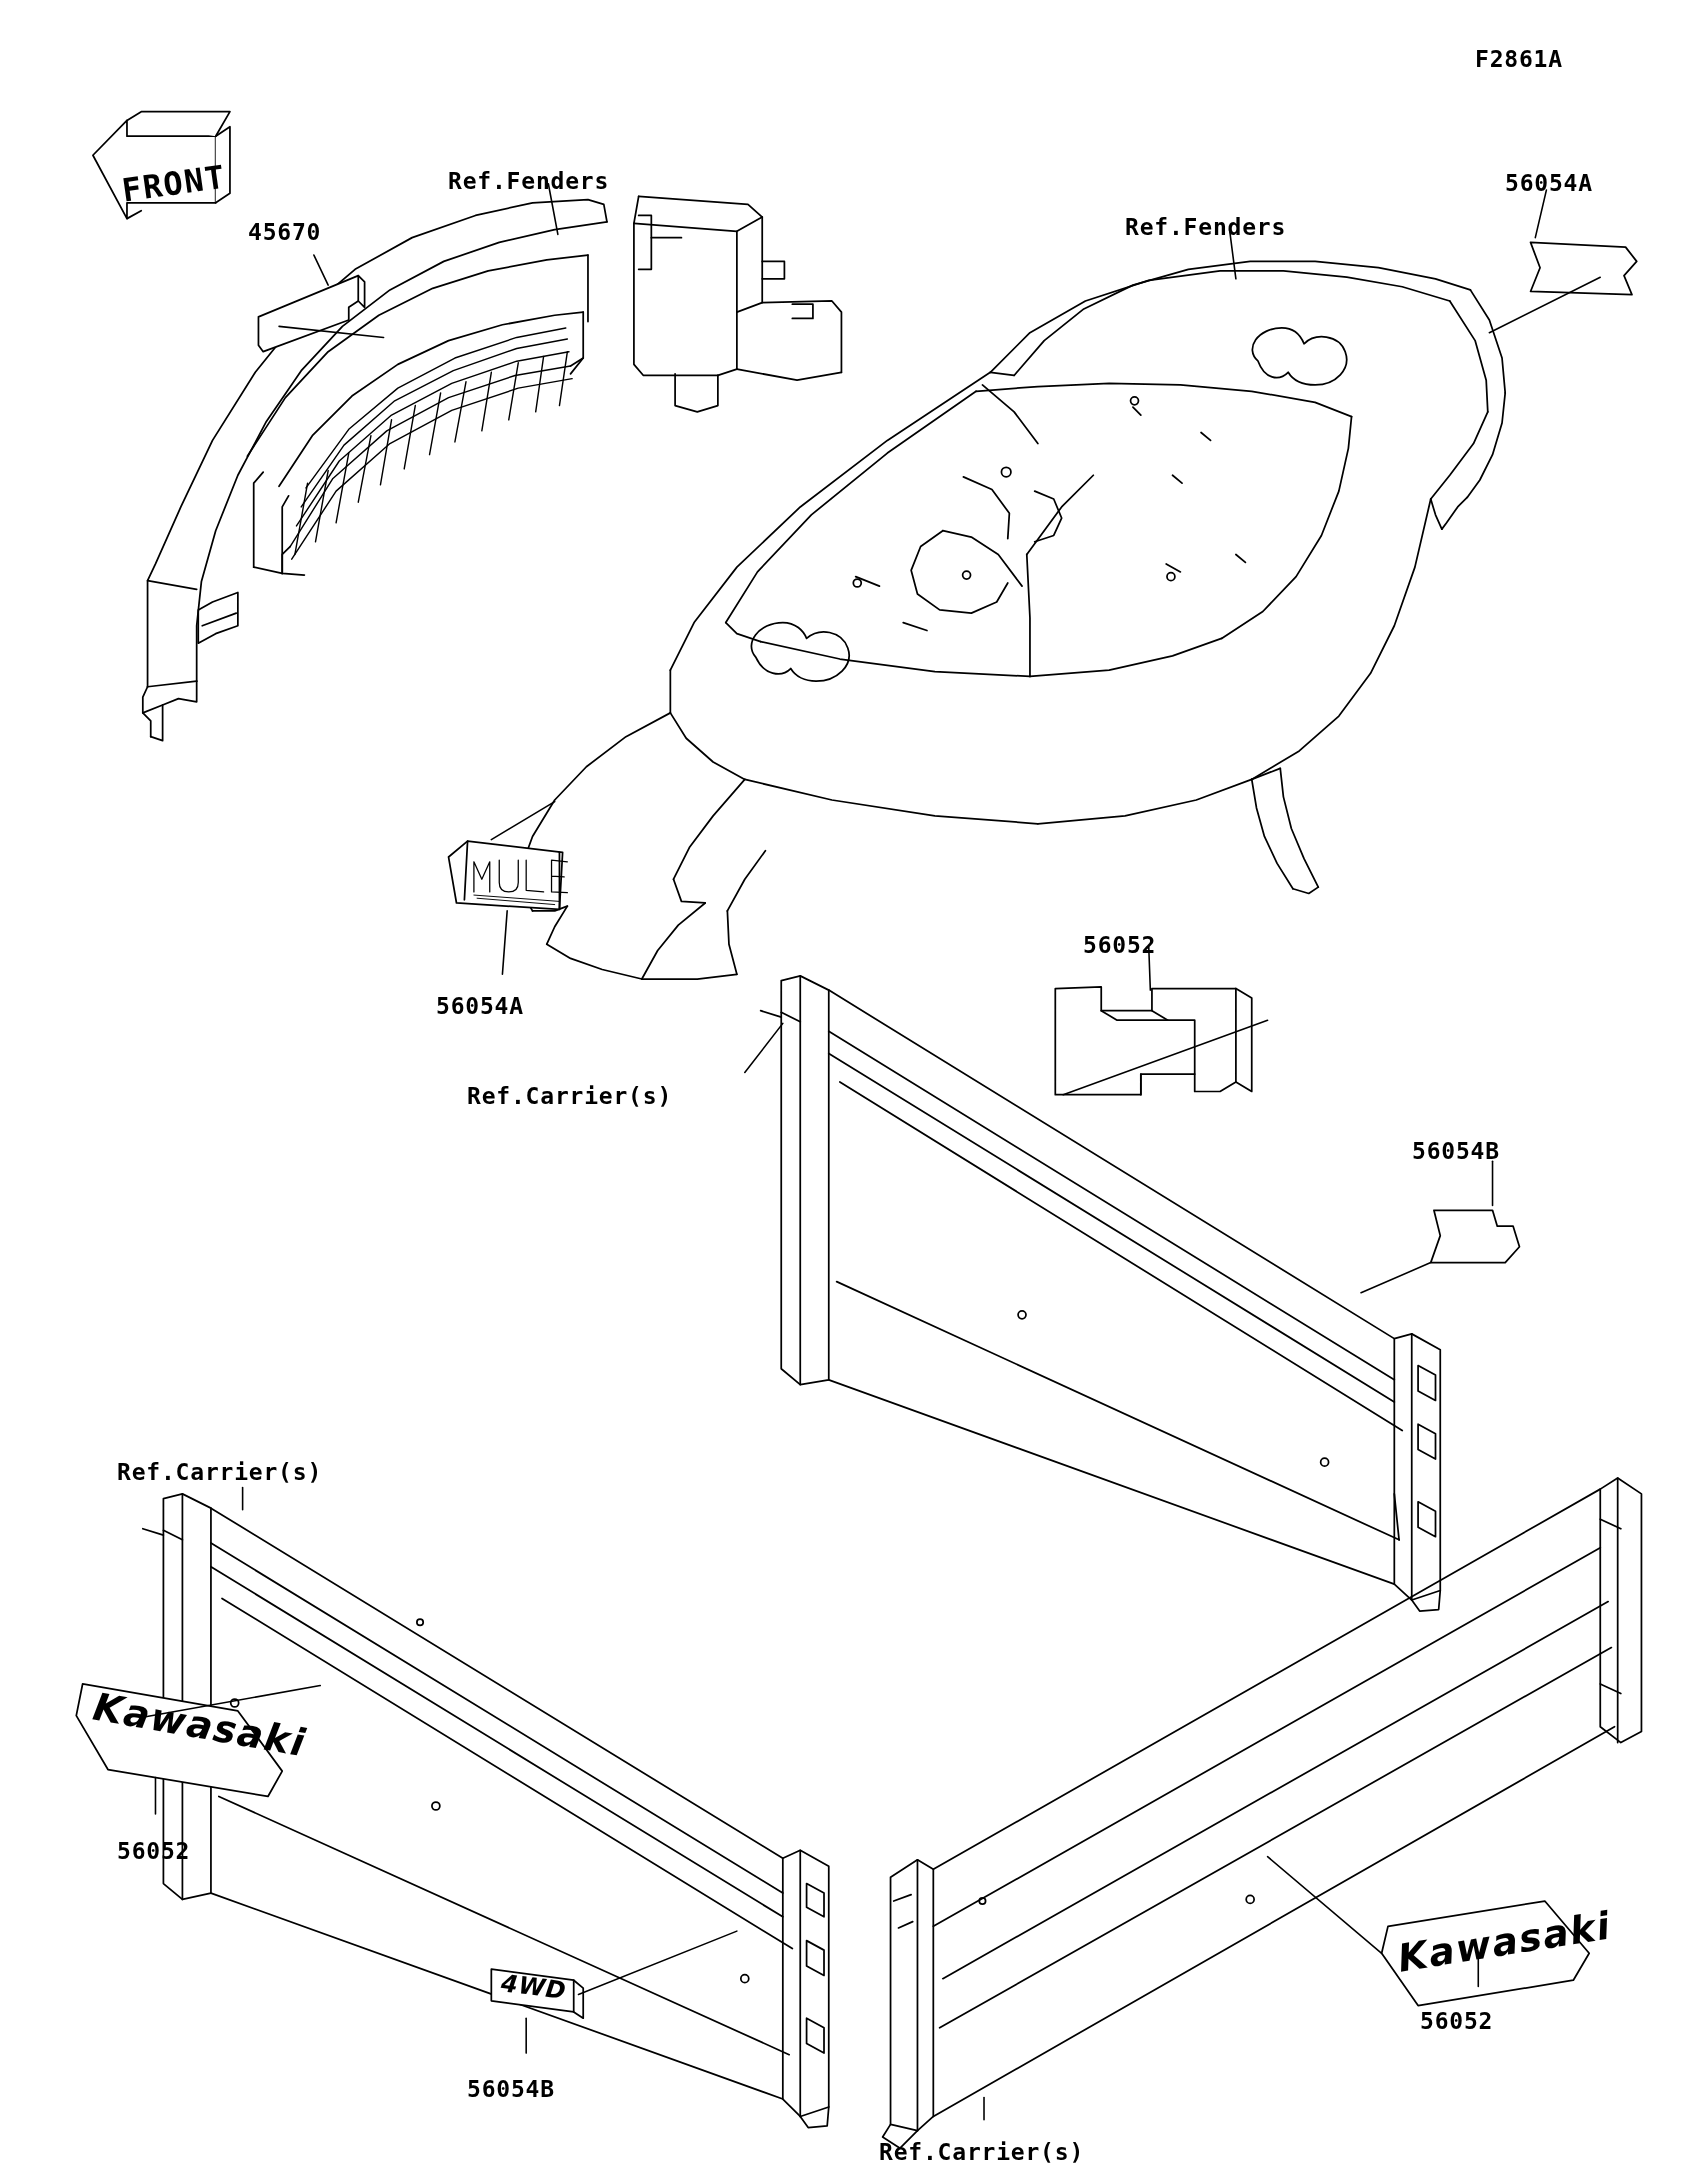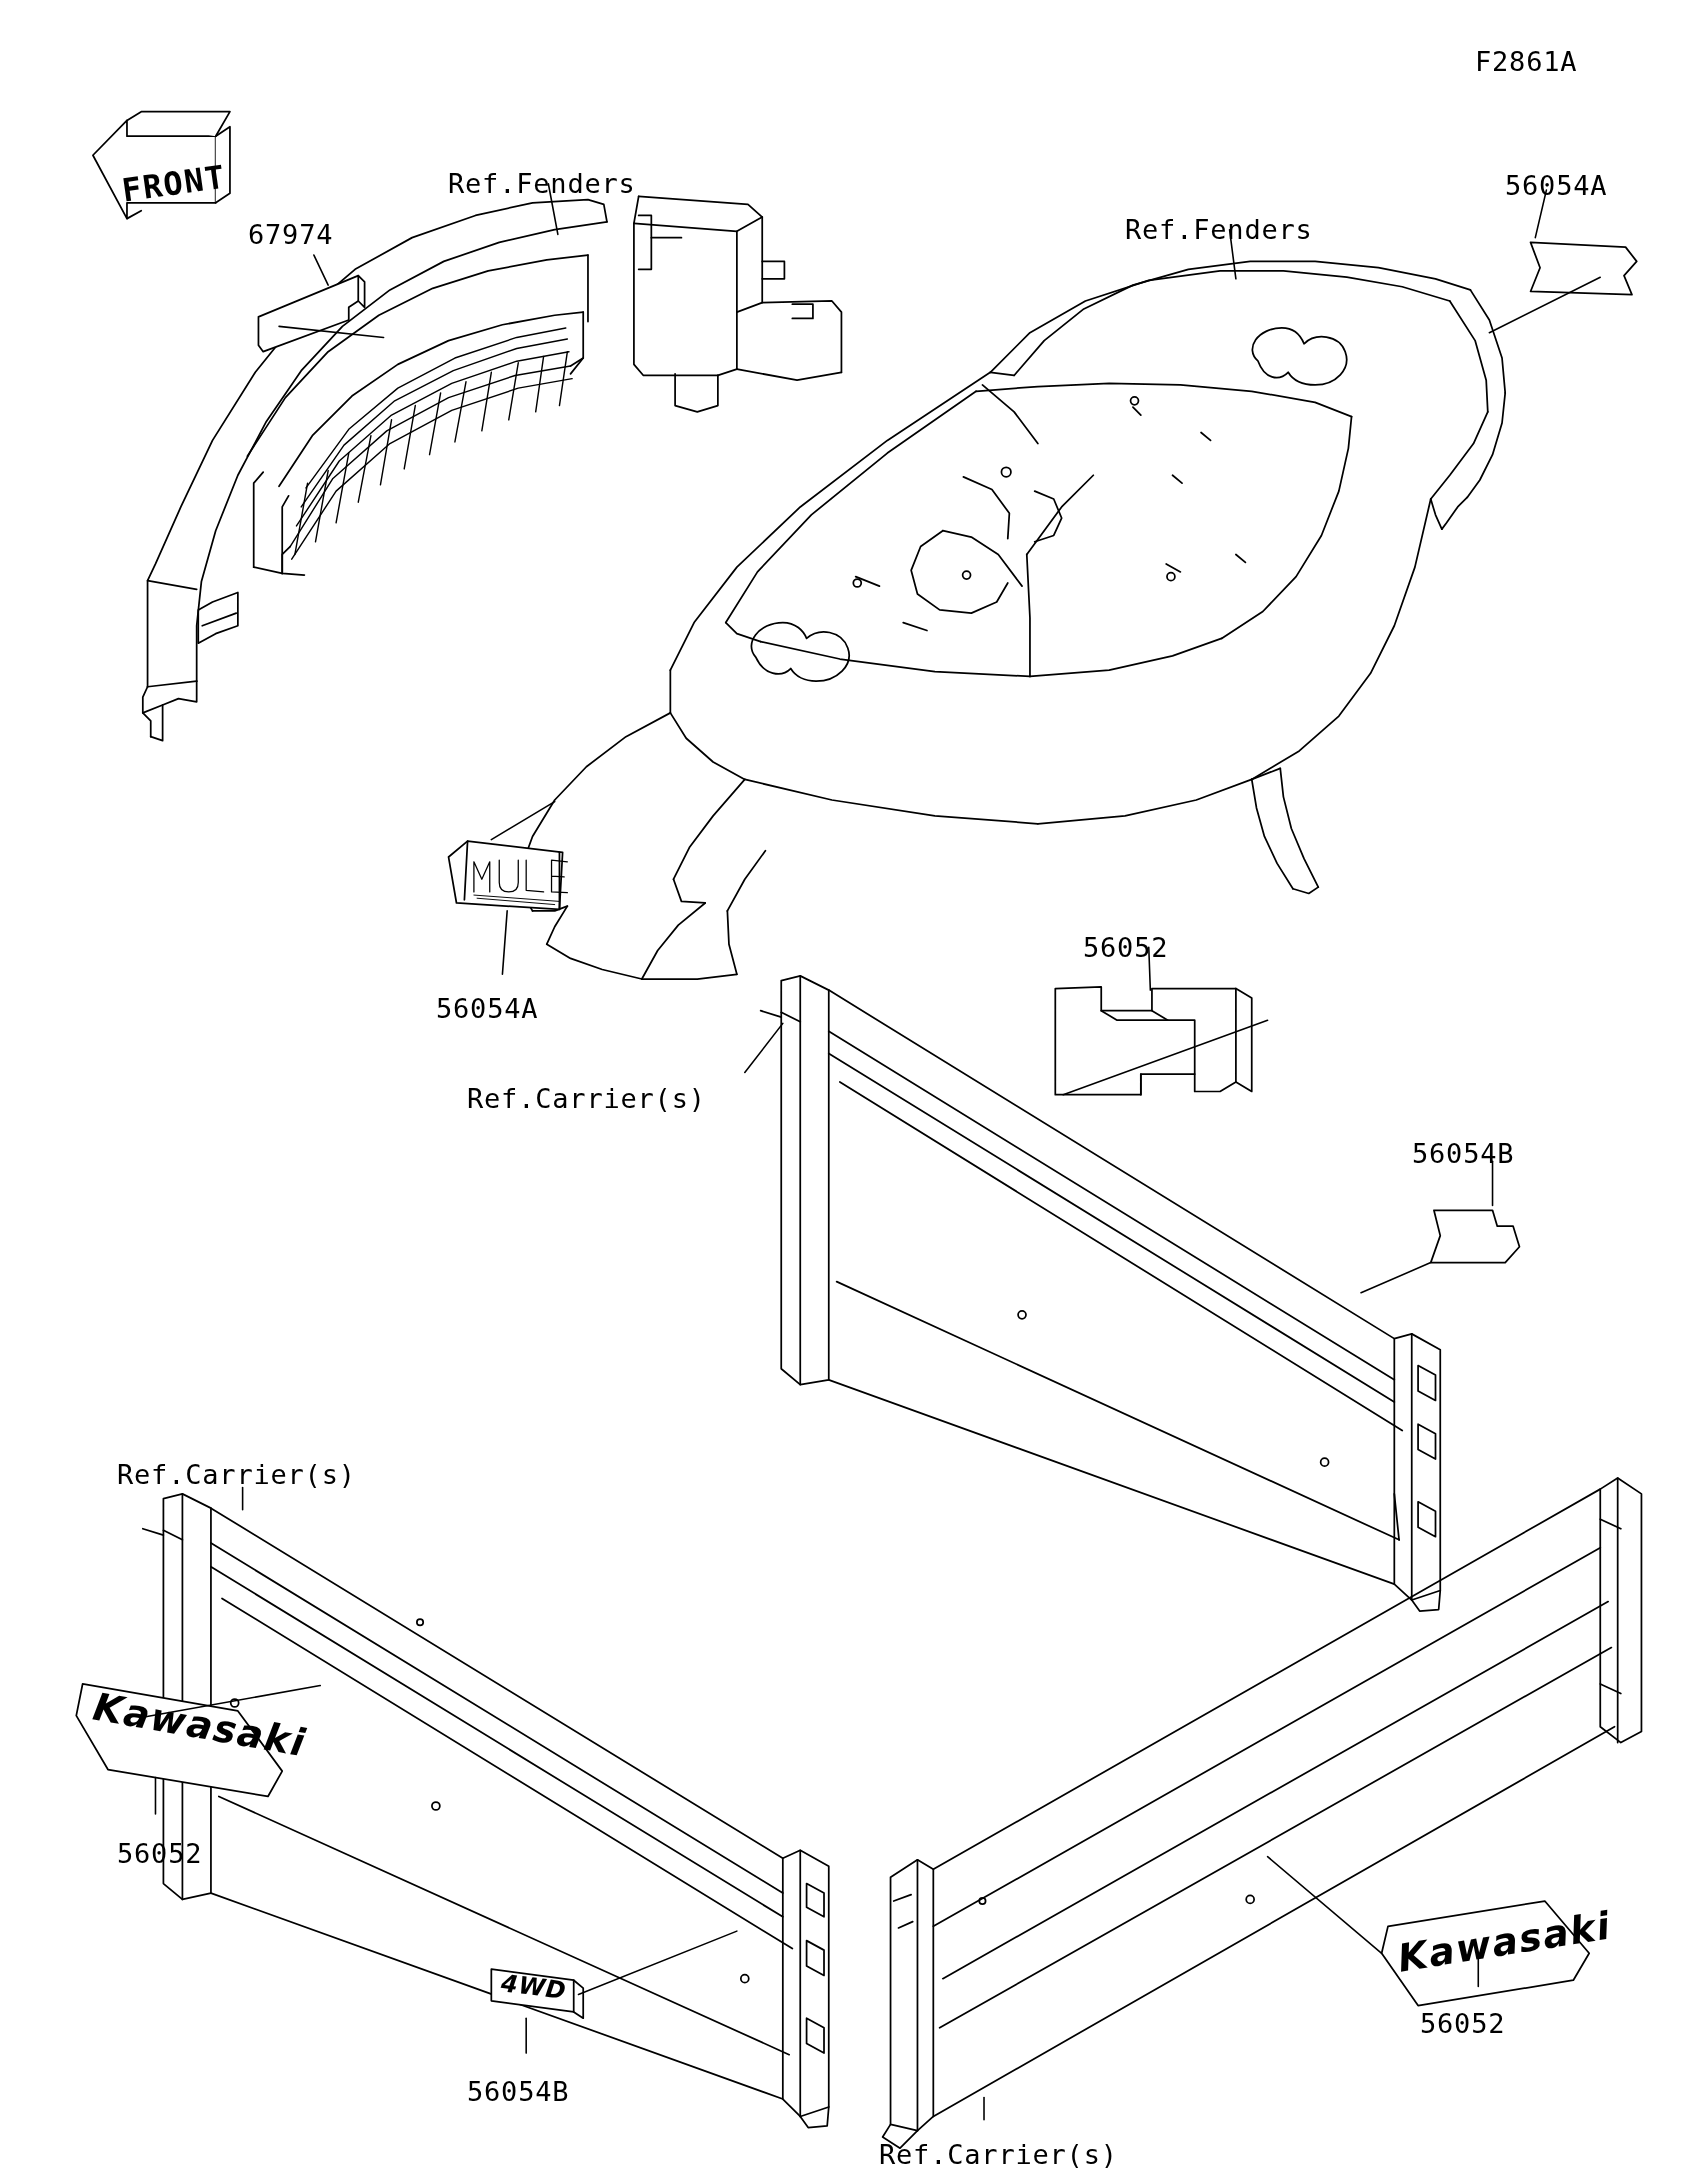--- a/index.html
+++ b/index.html
@@ -17,24 +17,25 @@
   }
   #sheet {
     position: absolute;
     left: 0; top: 0;
     width: 1690px;
     height: 2183px;
   }
   .lbl {
     position: absolute;
     font-family: "DejaVu Sans Mono", monospace;
-    font-size: 27px;
+    font-size: 23px;
     letter-spacing: 0.8px;
     color: #000;
     white-space: nowrap;
+    font-weight: bold;
   }
   .diagram-svg {
     position: absolute;
     left: 0;
     top: 0;
   }
   .decal-text {
     font-family: "DejaVu Sans", sans-serif;
     font-weight: bold;
     font-style: italic;
@@ -354,21 +355,21 @@
   <div style="position:absolute; left:1397px; top:1920px; transform:rotate(-9deg);">
     <span class="decal-text" style="font-size:38px; letter-spacing:1.6px;">Kawasaki</span>
   </div>
 
   <div style="position:absolute; left:501px; top:1973px; transform:rotate(7deg);">
     <span class="decal-text" style="font-size:24px; letter-spacing:0.8px;">4WD</span>
   </div>
 
   <div id="labels">
       <div class="lbl" style="left: 448px; top: 168px;">Ref.Fenders</div>
-      <div class="lbl" style="left: 248px; top: 219px;">67974</div>
+      <div class="lbl" style="left: 248px; top: 219px;">45670</div>
       <div class="lbl" style="left: 1125px; top: 214px;">Ref.Fenders</div>
       <div class="lbl" style="left: 1505px; top: 170px;">56054A</div>
       <div class="lbl" style="left: 436px; top: 993px;">56054A</div>
       <div class="lbl" style="left: 1083px; top: 932px;">56052</div>
       <div class="lbl" style="left: 467px; top: 1083px;">Ref.Carrier(s)</div>
       <div class="lbl" style="left: 1412px; top: 1138px;">56054B</div>
       <div class="lbl" style="left: 117px; top: 1459px;">Ref.Carrier(s)</div>
       <div class="lbl" style="left: 117px; top: 1838px;">56052</div>
       <div class="lbl" style="left: 467px; top: 2076px;">56054B</div>
       <div class="lbl" style="left: 1420px; top: 2008px;">56052</div>

